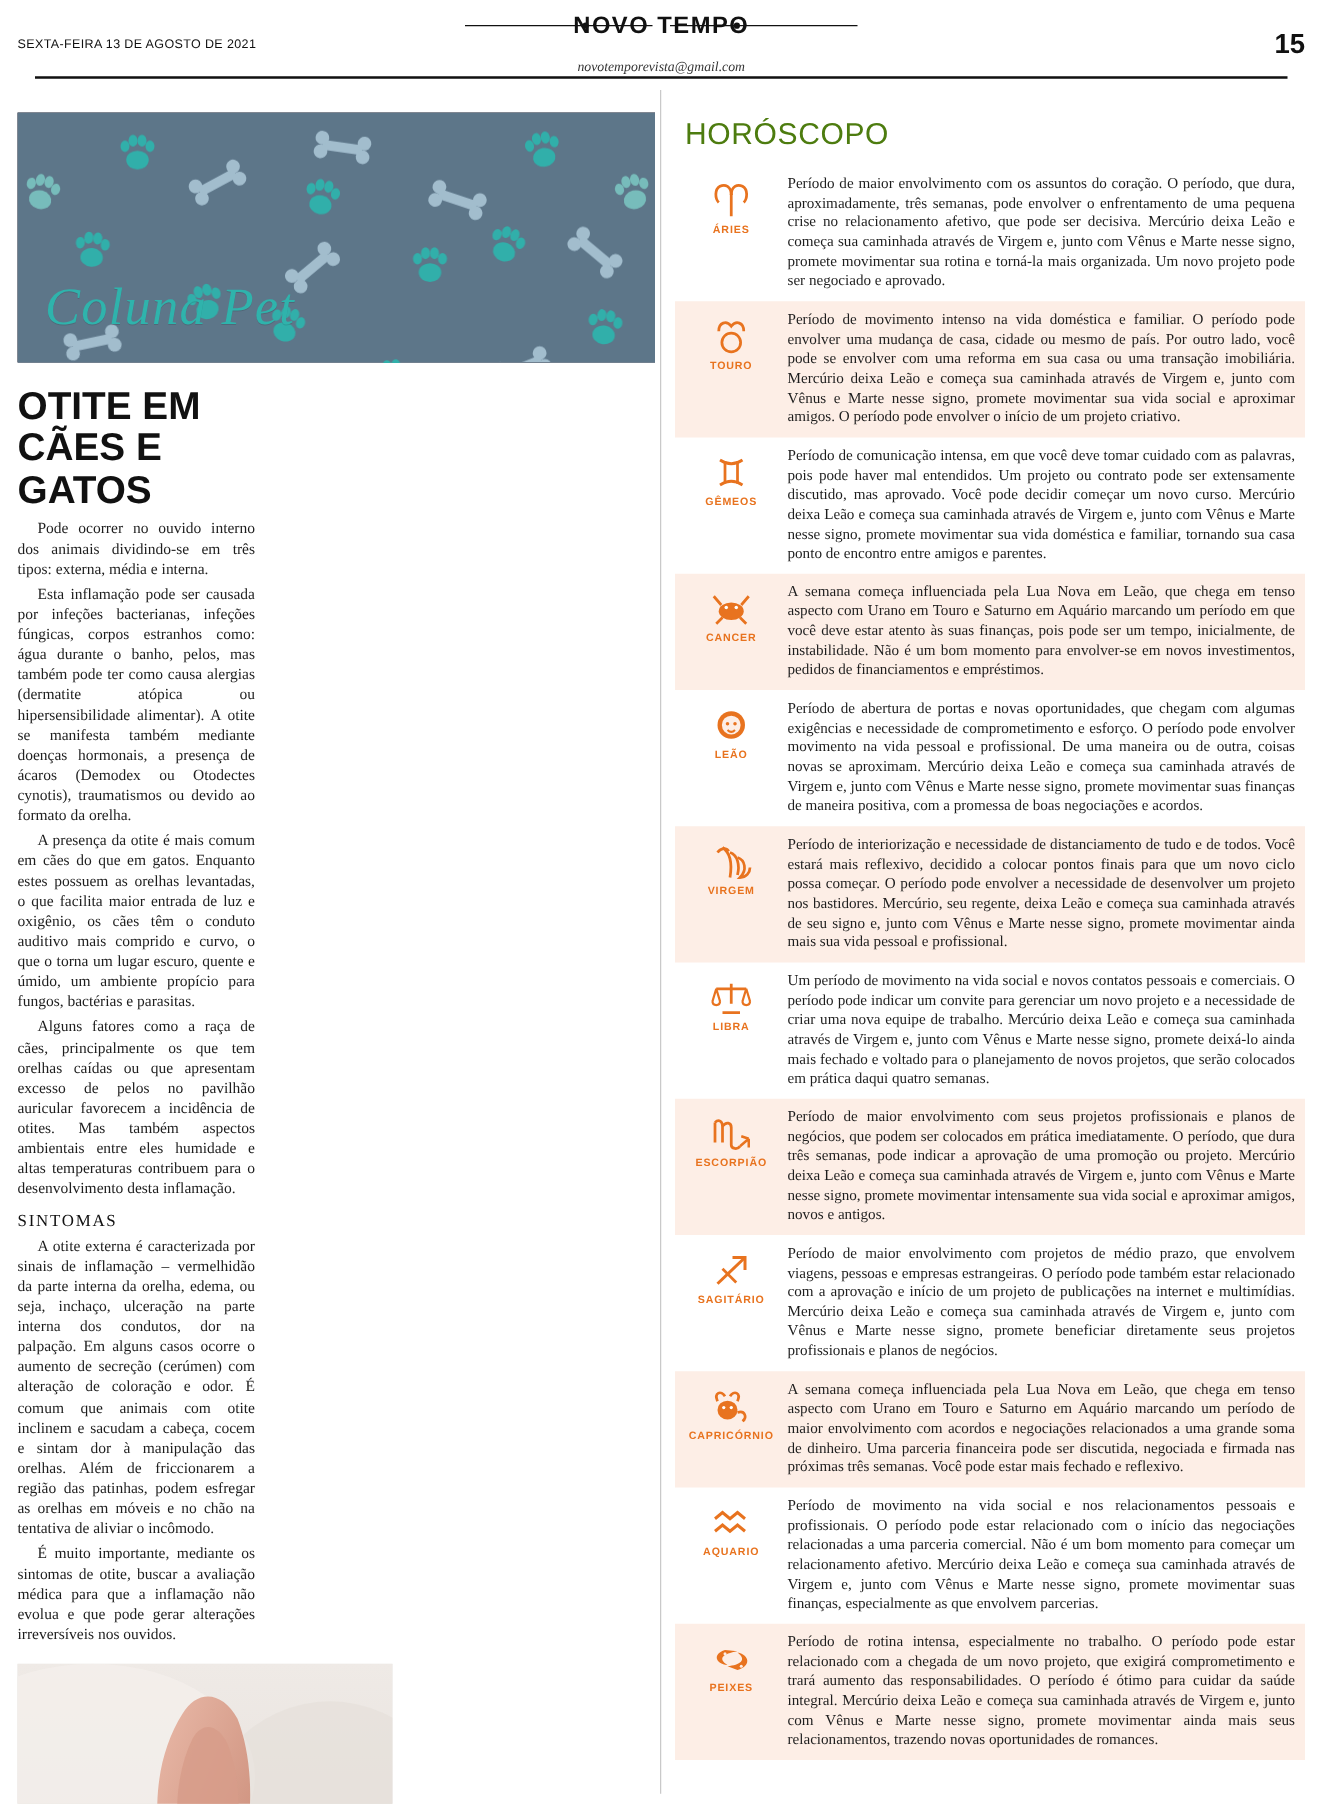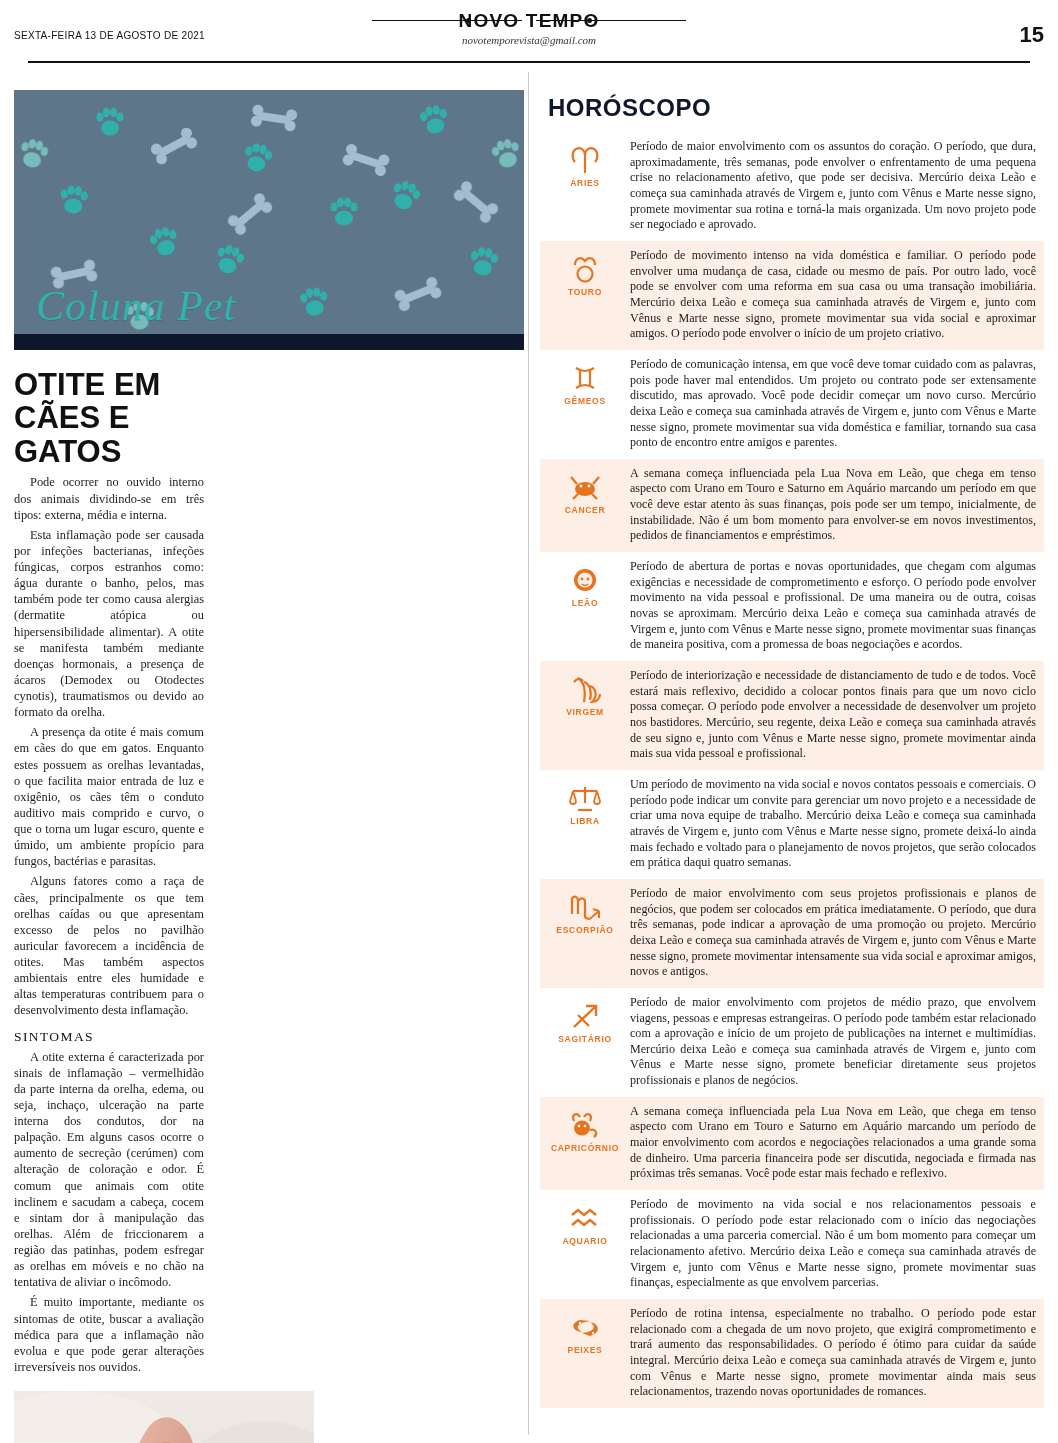--- a/index.html
+++ b/index.html
@@ -28,21 +28,21 @@
   .mast-rule.left { left:358px; }
   .mast-rule.right { right:358px; }
   .mast-dot {
     width:5px; height:5px; border-radius:50%; background:#111;
     position:absolute; top:18px;
   }
   .mast-dot.left { left:452px; }
   .mast-dot.right { right:452px; }
   .mast-email {
     text-align:center; font-size:11px; font-style:italic; color:#333;
-    margin-top:2px;
+    margin-top:16px;
   }
   .mast-date {
     position:absolute; left:0; top:30px;
     font-family:"Liberation Sans", sans-serif;
     font-size:10px; letter-spacing:0.3px; color:#111;
   }
   .mast-page {
     position:absolute; right:0; top:22px;
     font-family:"Liberation Sans", sans-serif;
     font-weight:bold; font-size:22px; color:#111;
@@ -54,21 +54,21 @@
   
   .body-wrap { display:flex; gap:16px; padding-top:10px; }
   .col-left { width:510px; }
   .col-right { width:504px; position:relative; }
   .vdivider {
     position:absolute; left:528px; top:72px; bottom:8px; width:1px; background:#c9c9c9;
   }
 
   
   .pet-banner {
-    height:260px; width:510px; position:relative; overflow:hidden;
+    height:200px; width:510px; position:relative; overflow:hidden;
     background:#0f172a;
   }
   .pet-banner svg { position:absolute; inset:0; }
   .pet-banner .banner-text {
     position:absolute; left:22px; bottom:20px;
     font-family:"Liberation Serif", serif;
     font-style:italic; font-size:42px; color:#2fb3ac;
     letter-spacing:1px;
     text-shadow:0 1px 0 rgba(0,0,0,.12);
   }
@@ -98,22 +98,22 @@
     font-family:"Liberation Serif", serif;
     font-size:13.5px; font-weight:normal; letter-spacing:1.4px;
     margin:10px 0 4px; color:#111;
   }
   .art-bottom { display:flex; gap:12px; margin-top:6px; }
   .ab-col { width:158px; }
   .ab-col.w3 { width:158px; }
 
   
   .horo-title {
-    font-family:"Liberation Sans", sans-serif; font-weight:bold;
-    font-size:24px; letter-spacing:0.5px; color:#0f172a; margin:4px 0 10px 8px;
+    font-family:"Liberation Sans", sans-serif; font-weight:normal;
+    font-size:24px; letter-spacing:0.5px; color:#4d7c0f; margin:4px 0 10px 8px;
   }
   .signs { display:flex; flex-direction:column; }
   .sign-row {
     display:flex; align-items:flex-start; gap:8px;
     padding:7px 8px 8px 8px;
   }
   .sign-row.alt { background:#fdeee6; }
   .sign-ico {
     width:74px; flex:0 0 74px; text-align:center; padding-top:6px;
   }

